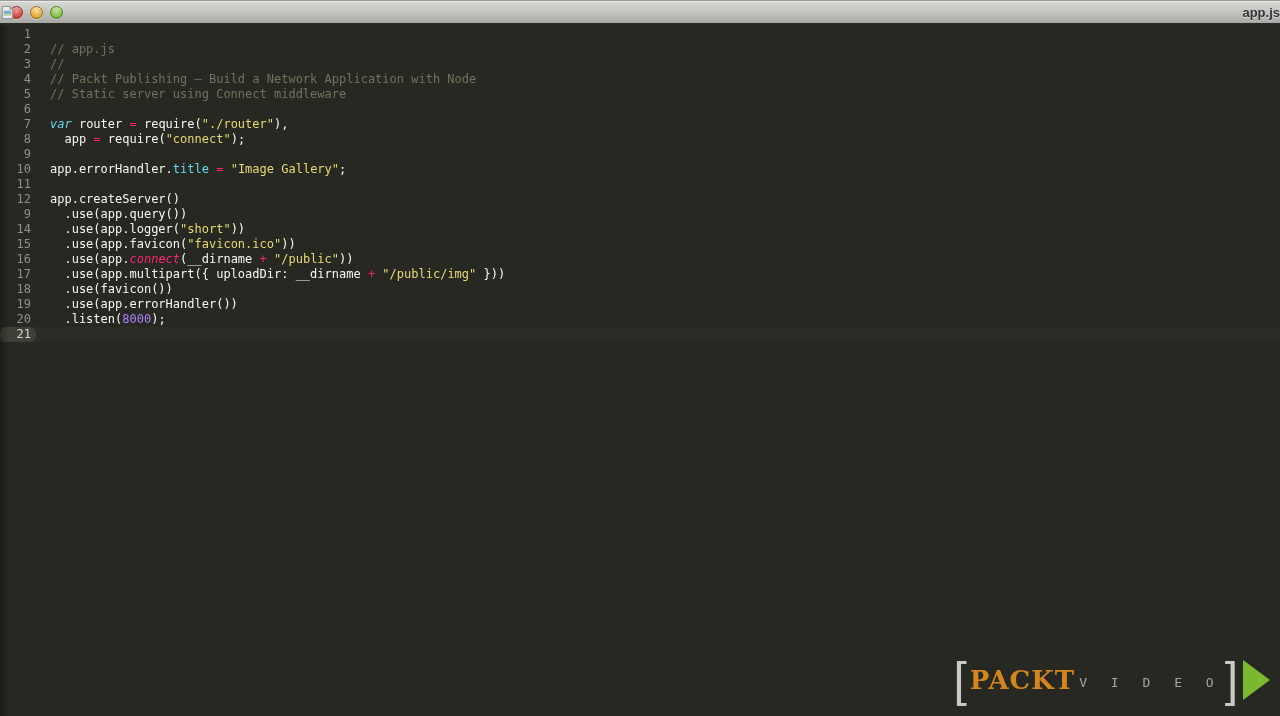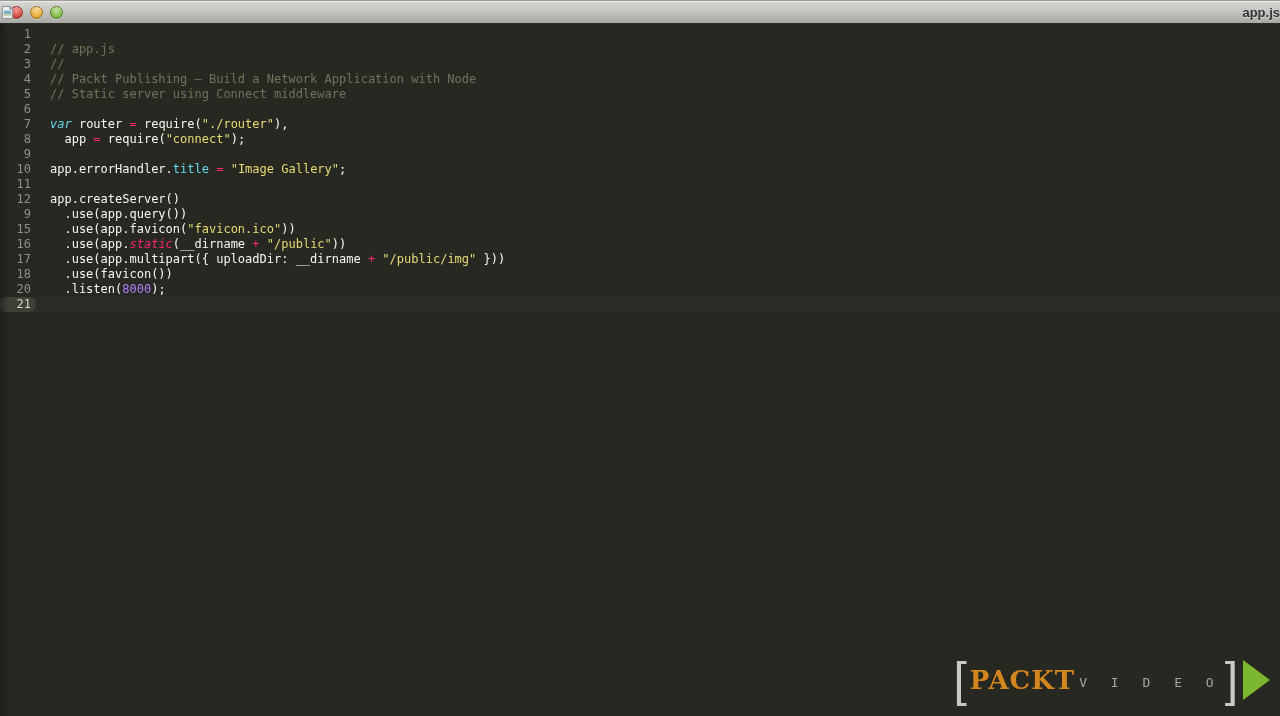--- a/index.html
+++ b/index.html
@@ -87,24 +87,26 @@
       <div class="line"><span class="gutter">4</span><span class="codetext"><span class="tok-comment">// Packt Publishing – Build a Network Application with Node</span></span></div>
       <div class="line"><span class="gutter">5</span><span class="codetext"><span class="tok-comment">// Static server using Connect middleware</span></span></div>
       <div class="line"><span class="gutter">6</span><span class="codetext"></span></div>
       <div class="line"><span class="gutter">7</span><span class="codetext"><span class="tok-keyword">var</span><span class="tok-plain"> router </span><span class="tok-operator">=</span><span class="tok-plain"> require(</span><span class="tok-string">"./router"</span><span class="tok-plain">),</span></span></div>
       <div class="line"><span class="gutter">8</span><span class="codetext"><span class="tok-plain">  app </span><span class="tok-operator">=</span><span class="tok-plain"> require(</span><span class="tok-string">"connect"</span><span class="tok-plain">);</span></span></div>
       <div class="line"><span class="gutter">9</span><span class="codetext"></span></div>
       <div class="line"><span class="gutter">10</span><span class="codetext"><span class="tok-plain">app.errorHandler.</span><span class="tok-property">title</span><span class="tok-plain"> </span><span class="tok-operator">=</span><span class="tok-plain"> </span><span class="tok-string">"Image Gallery"</span><span class="tok-plain">;</span></span></div>
       <div class="line"><span class="gutter">11</span><span class="codetext"></span></div>
       <div class="line"><span class="gutter">12</span><span class="codetext"><span class="tok-plain">app.createServer()</span></span></div>
       <div class="line"><span class="gutter">9</span><span class="codetext"><span class="tok-plain">  .use(app.query())</span></span></div>
+      <div class="line"><span class="gutter">14</span><span class="codetext"><span class="tok-plain">  .use(app.logger(</span><span class="tok-string">"short"</span><span class="tok-plain">))</span></span></div>
       <div class="line"><span class="gutter">15</span><span class="codetext"><span class="tok-plain">  .use(app.favicon(</span><span class="tok-string">"favicon.ico"</span><span class="tok-plain">))</span></span></div>
-      <div class="line"><span class="gutter">16</span><span class="codetext"><span class="tok-plain">  .use(app.</span><span class="tok-reserved">static</span><span class="tok-plain">(__dirname </span><span class="tok-operator">+</span><span class="tok-plain"> </span><span class="tok-string">"/public"</span><span class="tok-plain">))</span></span></div>
+      <div class="line"><span class="gutter">16</span><span class="codetext"><span class="tok-plain">  .use(app.</span><span class="tok-reserved">connect</span><span class="tok-plain">(__dirname </span><span class="tok-operator">+</span><span class="tok-plain"> </span><span class="tok-string">"/public"</span><span class="tok-plain">))</span></span></div>
       <div class="line"><span class="gutter">17</span><span class="codetext"><span class="tok-plain">  .use(app.multipart({ uploadDir: __dirname </span><span class="tok-operator">+</span><span class="tok-plain"> </span><span class="tok-string">"/public/img"</span><span class="tok-plain"> }))</span></span></div>
       <div class="line"><span class="gutter">18</span><span class="codetext"><span class="tok-plain">  .use(favicon())</span></span></div>
+      <div class="line"><span class="gutter">19</span><span class="codetext"><span class="tok-plain">  .use(app.errorHandler())</span></span></div>
       <div class="line"><span class="gutter">20</span><span class="codetext"><span class="tok-plain">  .listen(</span><span class="tok-number">8000</span><span class="tok-plain">);</span></span></div>
       <div class="line current"><span class="gutter">21</span><span class="codetext"></span></div>
     </div>
 
   <div class="logo">
     <span class="bracket">[</span>
     <span class="mid">
       <span class="brand">PACKT</span>
       <span class="sub">V I D E O</span>
     </span>

